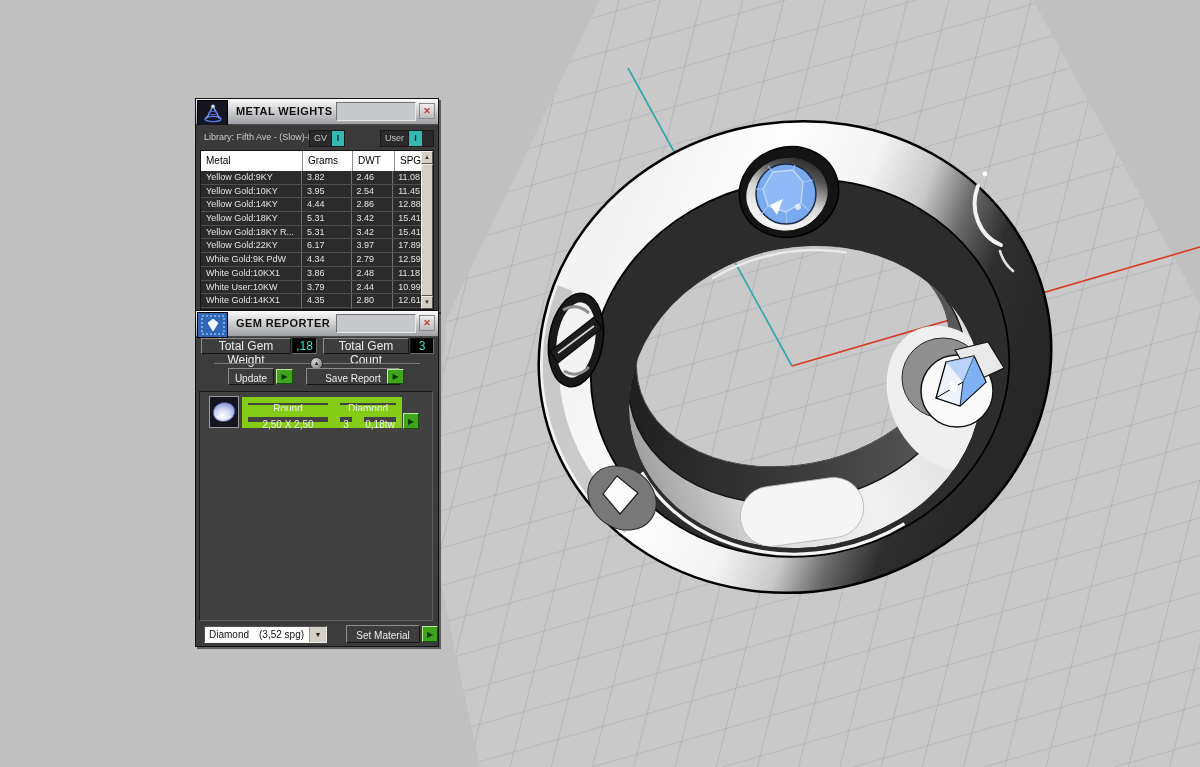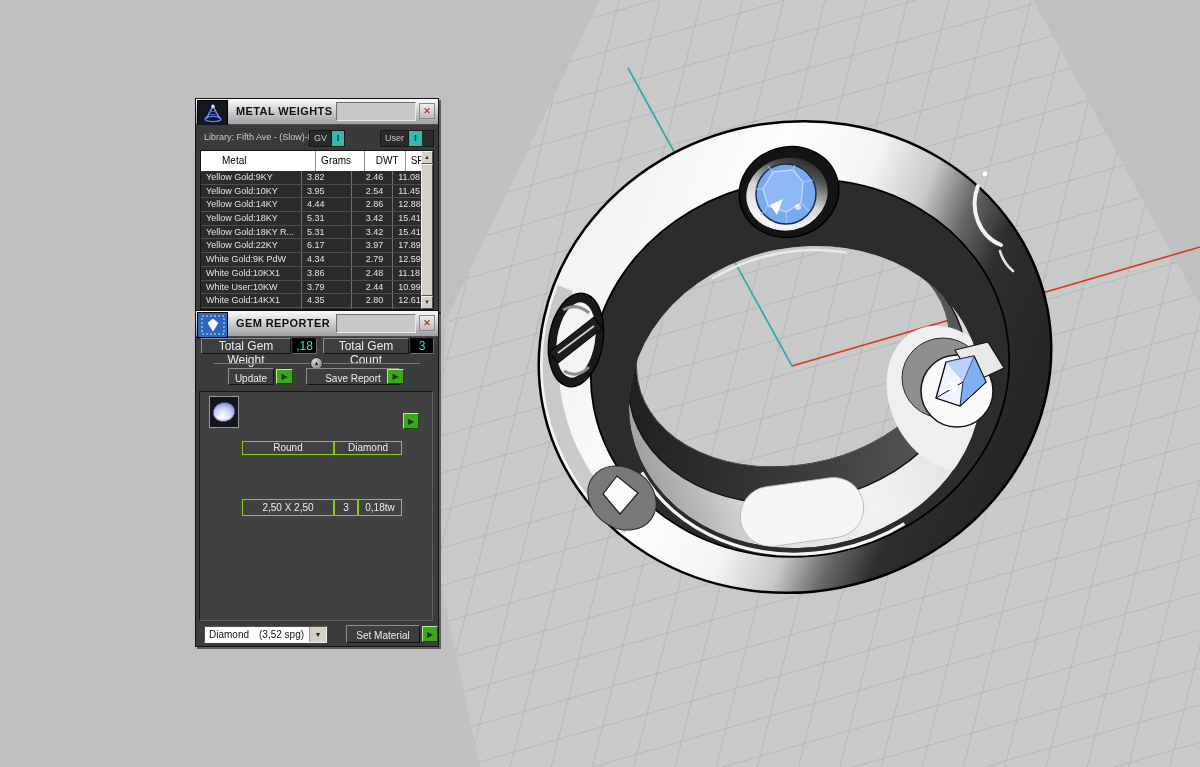--- a/index.html
+++ b/index.html
@@ -22,27 +22,27 @@
          color:#c03a2e;font-size:9px;font-weight:bold;text-align:center;cursor:pointer;}
 
   
   .librarybar{position:relative;height:25px;background:#3a3a3a;}
   .lib-label{position:absolute;left:8px;top:7px;font-size:9px;color:#c9c9c9;}
   .toggle{position:absolute;top:5px;height:15px;display:flex;border:1px solid #191919;background:#2a2a2a;}
   .toggle .tg-label{padding:2px 4px 0 4px;font-size:9px;color:#c9c9c9;}
   .toggle .ind{width:13px;background:#35b8b2;color:#03221f;font-size:9px;font-weight:bold;
                text-align:center;line-height:15px;border-left:1px solid #191919;}
   .mtable{position:relative;margin:0 4px;height:160px;background:#2b2b2b;border:1px solid #151515;box-sizing:border-box;}
-  .thead{display:flex;height:20px;background:#fff;color:#000;padding-left:16px;}
+  .thead{display:flex;height:20px;background:#fff;color:#000;}
   .thead span{box-sizing:border-box;padding:4px 0 0 5px;font-size:10px;border-right:1px solid #8f8f8f;}
   .tbody{height:138px;overflow:hidden;margin-right:12px;}
   .trow{display:flex;height:12.7px;border-bottom:1px solid #4e4e4e;}
   .trow span{box-sizing:border-box;padding:1px 0 0 5px;font-size:9px;color:#e3e3e3;
              border-right:1px solid #707070;overflow:hidden;white-space:nowrap;}
-  .c-metal{width:102px;} .c-grams{width:50px;} .c-dwt{width:42px;text-align:center;} .c-spg{width:28px;border-right:none!important;}
+  .c-metal{width:102px;} .c-grams{width:50px;} .c-dwt{width:42px;} .c-spg{width:28px;border-right:none!important;}
   .thead .c-spg{width:28px;}
   .vscroll{position:absolute;right:0;top:0;bottom:0;width:12px;background:#b9b6ae;display:flex;flex-direction:column;}
   .sbtn{height:13px;background:#d4d0c8;border:1px solid;border-color:#f2f1ec #55534e #55534e #f2f1ec;
         font-size:6px;color:#333;text-align:center;line-height:11px;box-sizing:border-box;}
   .sthumb{flex:1;background:#d4d0c8;border:1px solid;border-color:#f2f1ec #55534e #55534e #f2f1ec;box-sizing:border-box;}
 
   
   .raised{background:#3d3d3d;border:1px solid;border-color:#8c8c8c #141414 #141414 #8c8c8c;
           box-sizing:border-box;color:#ececec;text-align:center;}
   .valbox{background:#000;border:1px solid;border-color:#101010 #6d6d6d #6d6d6d #101010;
@@ -51,22 +51,22 @@
         box-sizing:border-box;color:#0b3b05;font-size:8px;line-height:11px;text-align:center;cursor:pointer;padding:0;}
   .gr-label{position:absolute;font-size:12px;line-height:14px;}
   .divline{position:absolute;height:1px;background:#7a7a7a;}
   .knob{position:absolute;width:13px;height:13px;border-radius:50%;
         background:radial-gradient(circle at 35% 30%,#d9d9d9,#6e6e6e);border:1px solid #2c2c2c;
         box-sizing:border-box;color:#222;font-size:6px;text-align:center;line-height:11px;}
   .inset-list{position:absolute;background:#414141;border:1px solid;
               border-color:#181818 #5f5f5f #5f5f5f #181818;box-sizing:border-box;}
   .gthumb{position:absolute;width:30px;height:32px;background:#14151e;border:1px solid #9a9a9a;box-sizing:border-box;}
   .gemtbl{position:absolute;border-collapse:collapse;}
-  .gemtbl span{display:inline-block;box-sizing:border-box;border:1px solid #84cc16;
-               font-size:10px;color:#eee;text-align:center;vertical-align:top;margin-top:44px;}
+  .gemtbl span{display:inline-block;box-sizing:border-box;border:6px solid #84cc16;
+               font-size:10px;color:#eee;text-align:center;vertical-align:top;}
   .combo{position:absolute;display:flex;background:#fff;border:1px solid;
          border-color:#55534e #f2f1ec #f2f1ec #55534e;box-sizing:border-box;}
   .combo-text{flex:1;font-size:10px;color:#111;padding:2px 0 0 4px;white-space:nowrap;overflow:hidden;}
   .combo-text .detail{margin-left:10px;}
   .combo-btn{width:16px;background:#d4d0c8;border-left:1px solid #9a988f;color:#222;
              font-size:7px;text-align:center;line-height:15px;}
   .btn-dark{position:absolute;background:#3d3d3d;border:1px solid;border-color:#8c8c8c #141414 #141414 #8c8c8c;
             box-sizing:border-box;color:#ececec;font-size:10px;text-align:center;cursor:pointer;padding:4px;}
 </style>
 </head>

